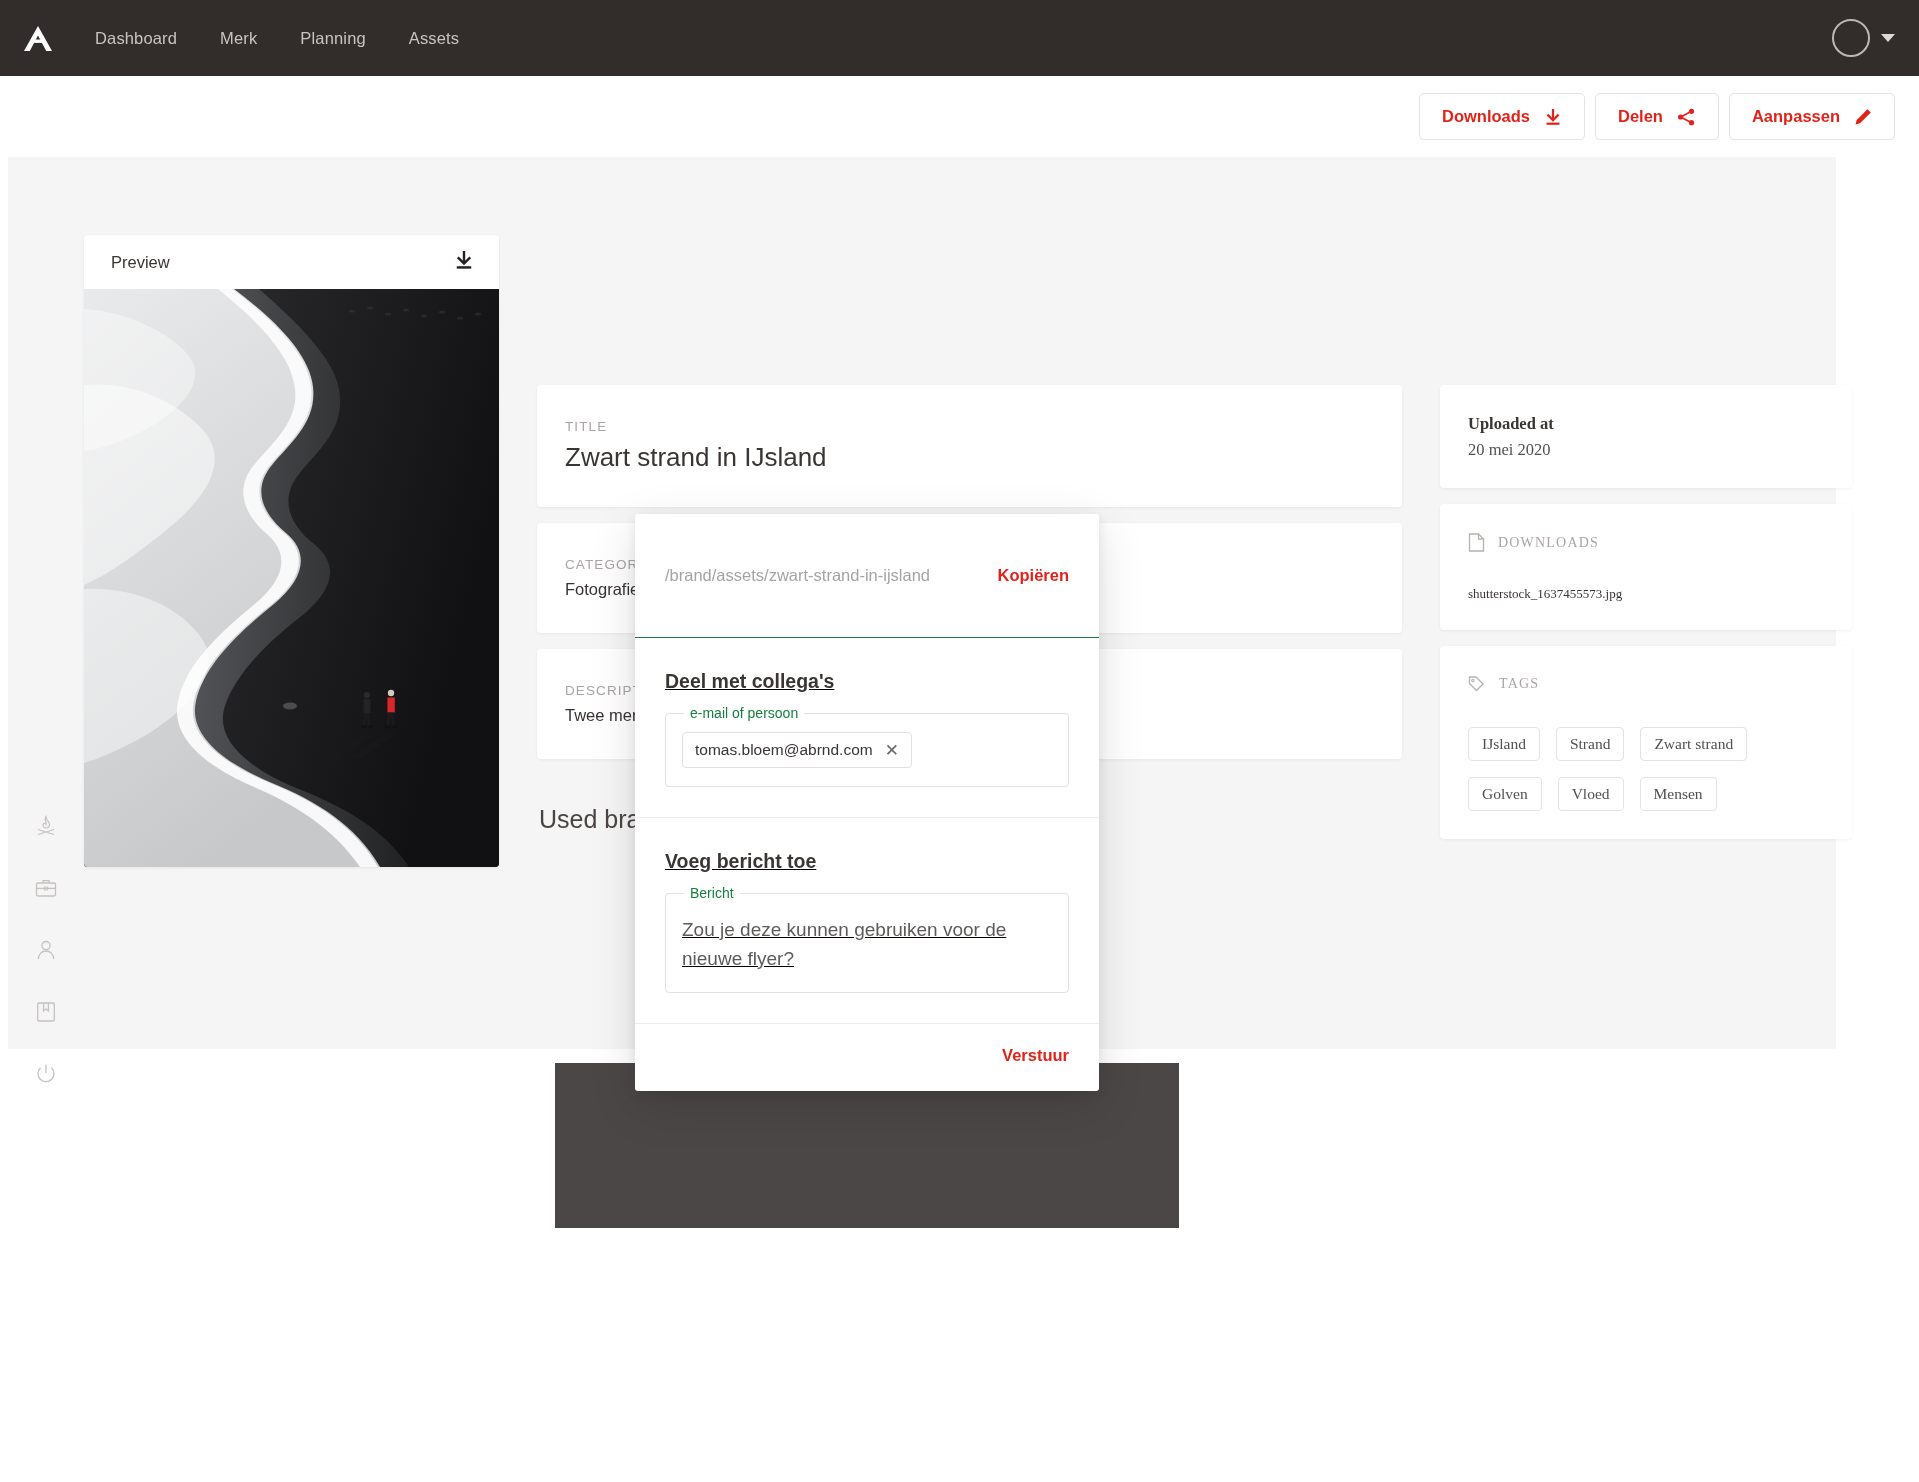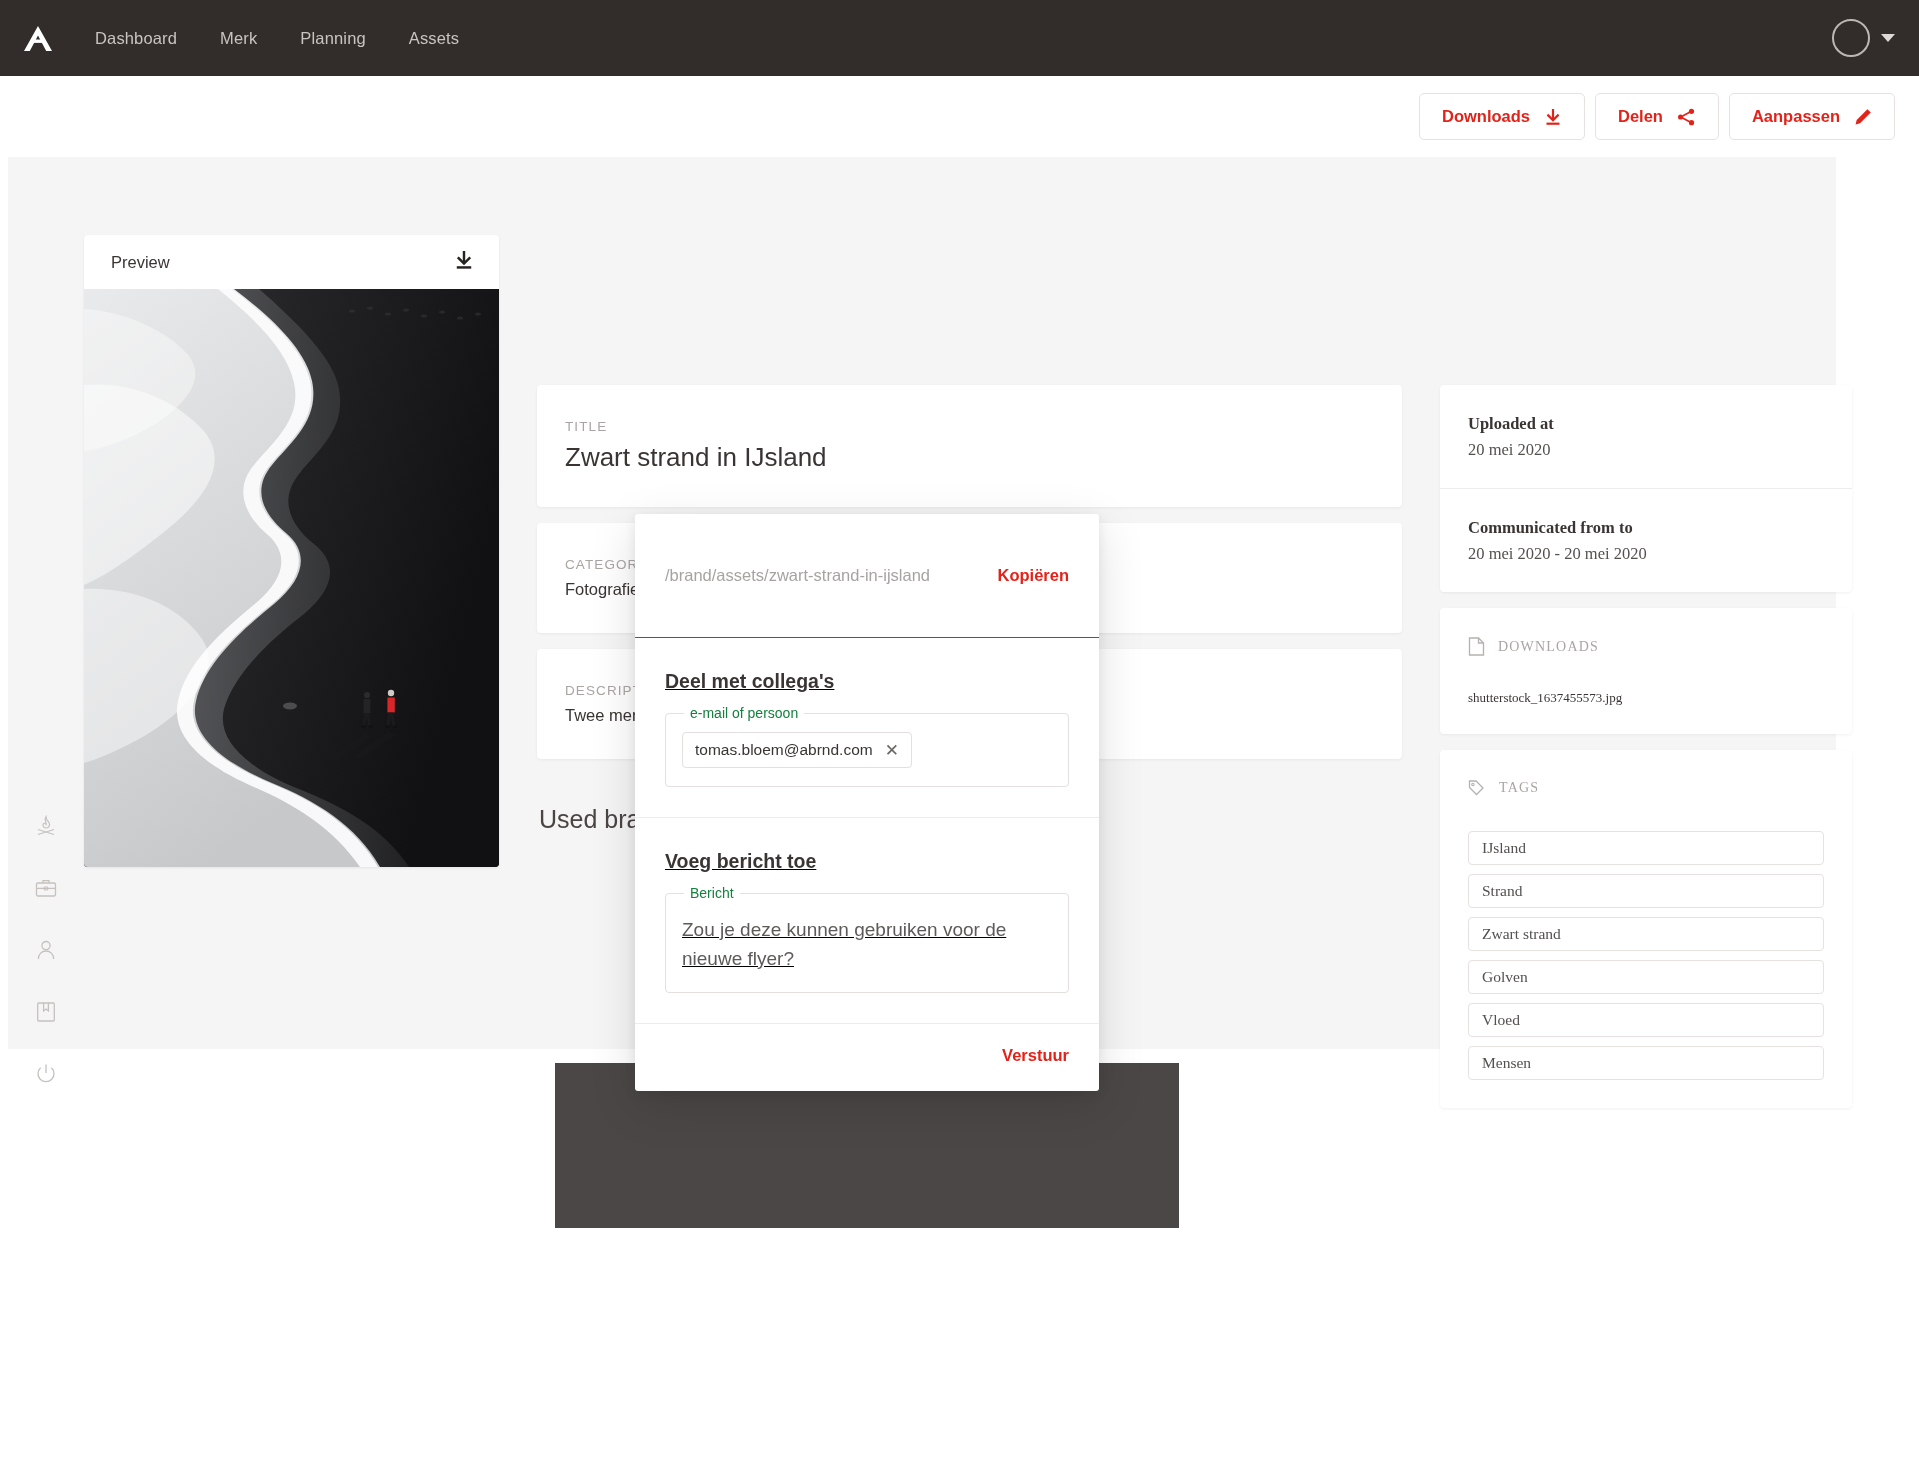--- a/index.html
+++ b/index.html
@@ -257,22 +257,21 @@
     text-transform: uppercase;
     margin-bottom: 34px;
   }
   .dl-name {
     font-size: 13px;
     color: #3a3533;
   }
   .tags-wrap {
     display: flex;
     flex-wrap: wrap;
-    gap: 9px;
-    flex-direction: column;
+    gap: 16px;
   }
   .tag {
     border: 1px solid #e6e2e0;
     border-radius: 4px;
     padding: 7px 13px;
     font-size: 15.5px;
     color: #53504e;
     background: #fff;
     cursor: pointer;
     white-space: nowrap;
@@ -576,24 +575,20 @@
       </div>
       <div class="section-heading">Used brand</div>
     </div>
 
     <div class="right-col">
       <div class="side-card">
         <div class="side-block">
           <div class="side-key">Uploaded at</div>
           <div class="side-val">20 mei 2020</div>
         </div>
-        <div class="side-block">
-          <div class="side-key">Communicated from to</div>
-          <div class="side-val">20 mei 2020 - 20 mei 2020</div>
-        </div>
       </div>
 
       <div class="side-card">
         <div class="side-block">
           <div class="side-head">
             <svg width="17" height="19" viewBox="0 0 17 19">
               <path d="M1.5,1 H10.5 L15.5,6 V18 H1.5 Z" fill="none" stroke="#b5b1ae" stroke-width="1.3"></path>
               <path d="M10.5,1 V6 H15.5" fill="none" stroke="#b5b1ae" stroke-width="1.3"></path>
             </svg>
             <span>DOWNLOADS</span>

